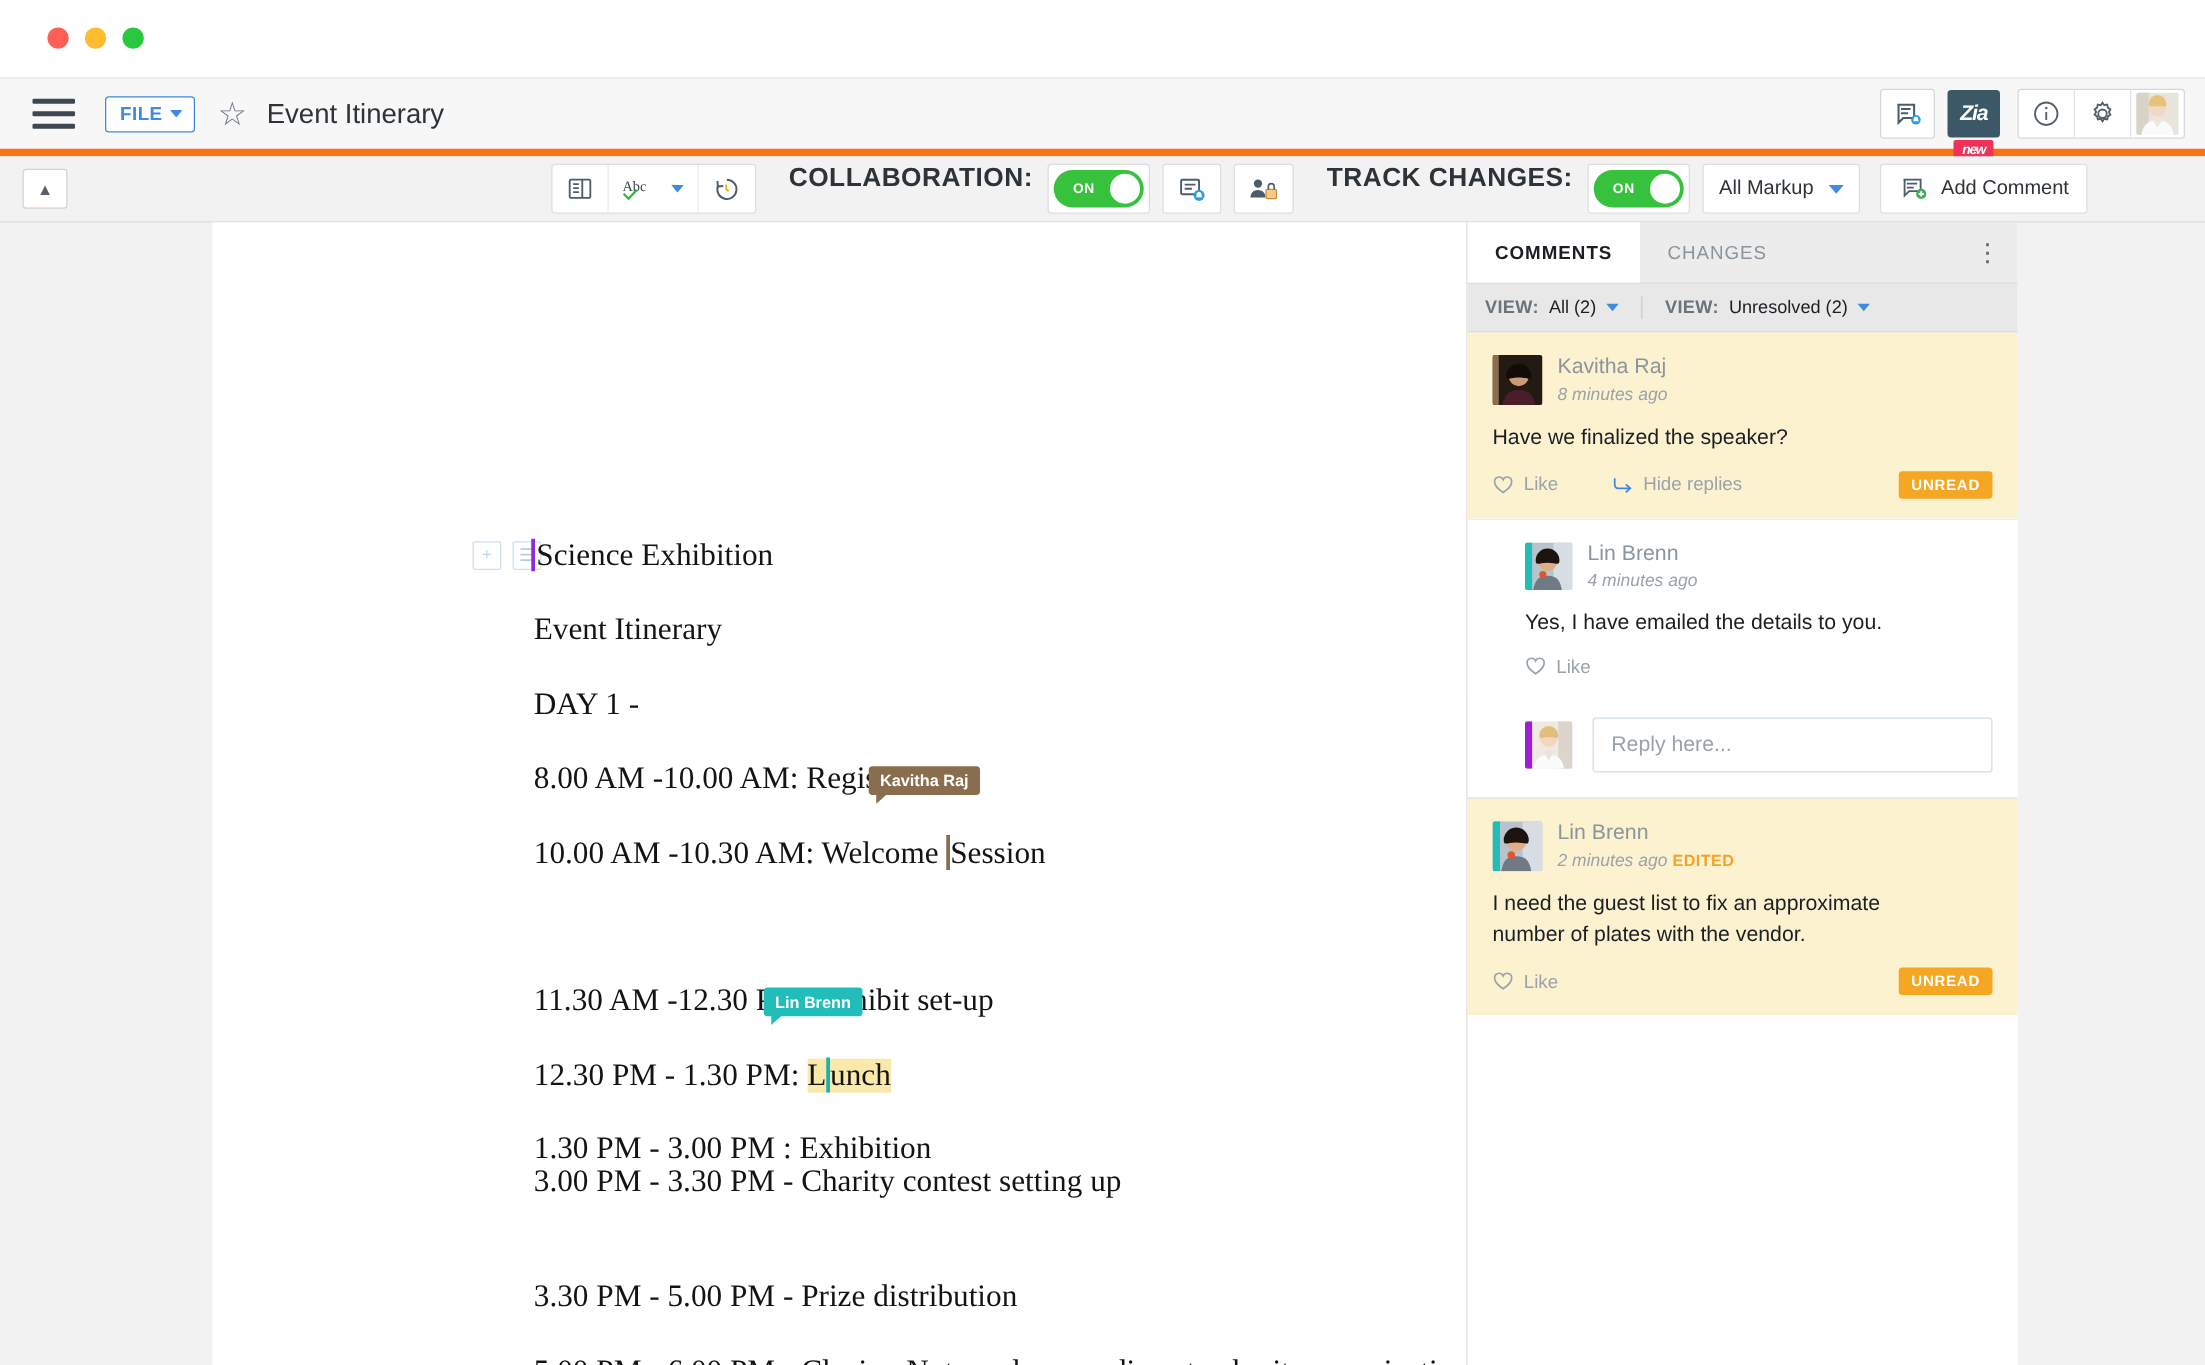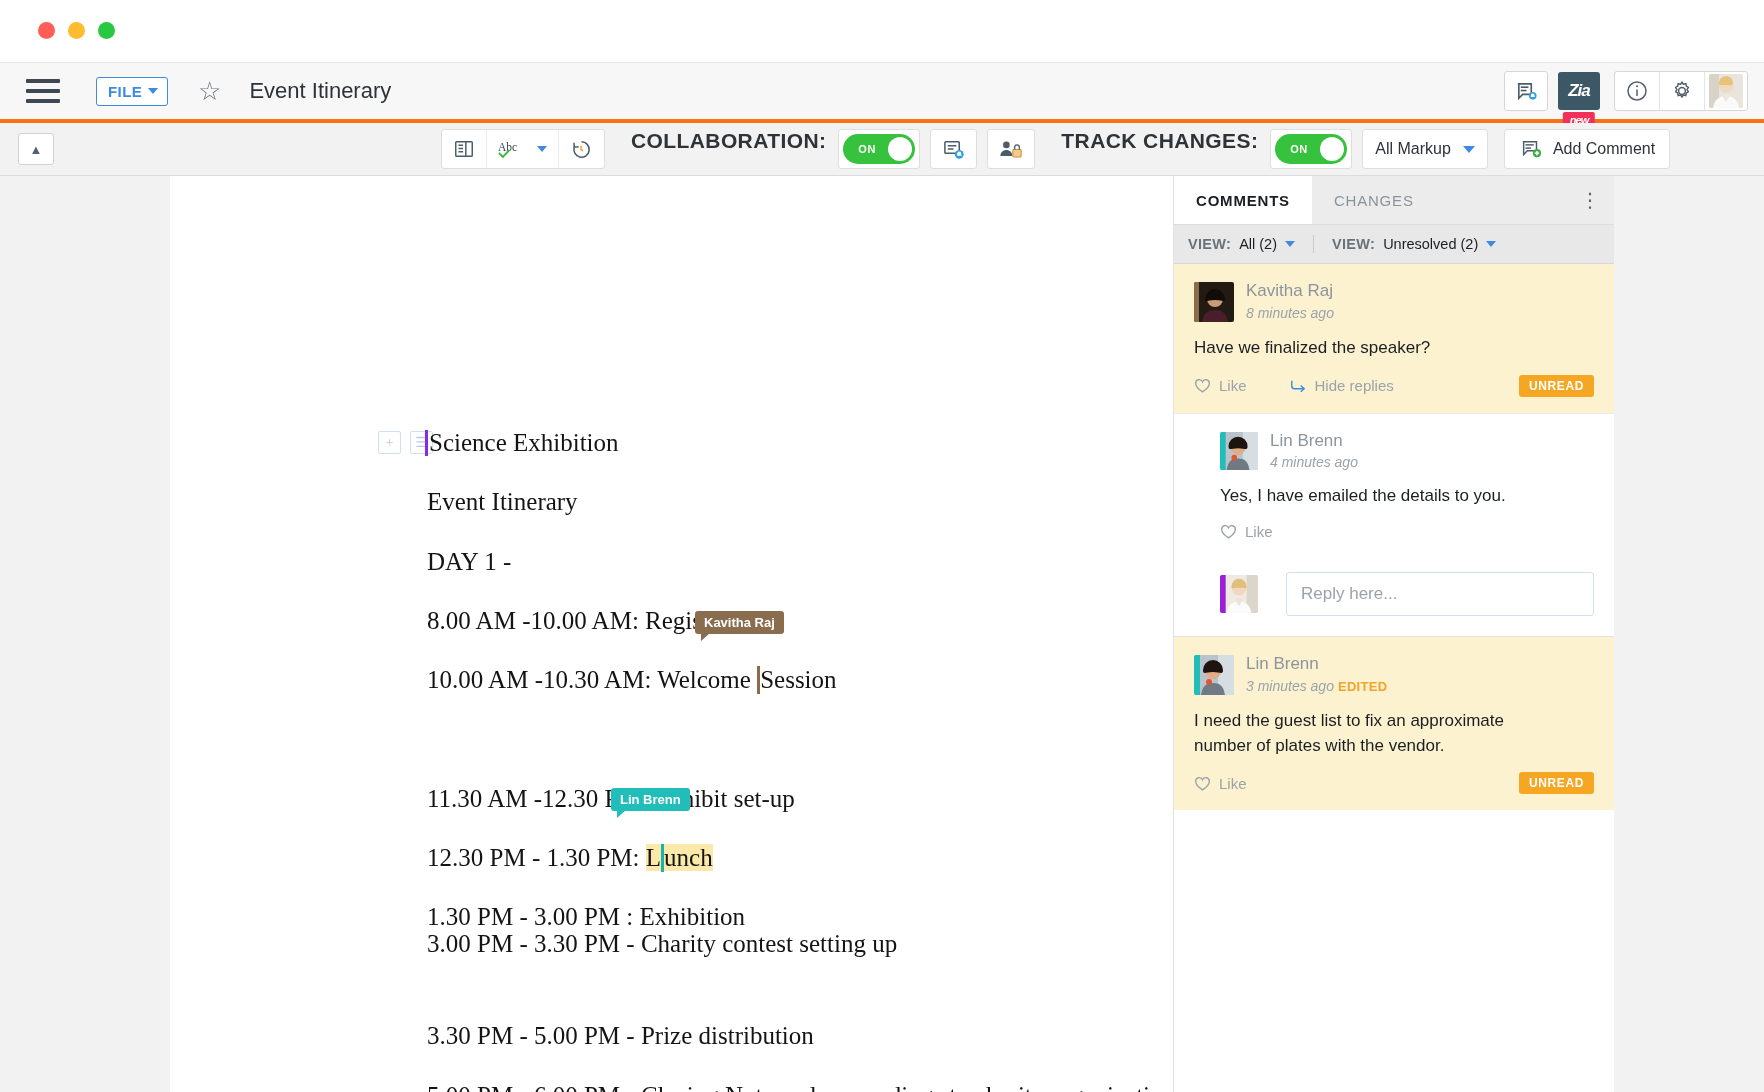--- a/index.html
+++ b/index.html
@@ -15,22 +15,22 @@
   
   .titlebar{height:62px;background:#ffffff;position:relative;}
   .traffic{position:absolute;left:38px;top:22px;display:flex;gap:13px;}
   .dot{width:17px;height:17px;border-radius:50%;}
   .dot.red{background:#ff5f57;}
   .dot.amber{background:#febc2e;}
   .dot.green{background:#28c840;}
 
   
   .header{
-    height:56px;background:#f7f7f7;border-top:1px solid #e6e6e6;border-bottom:4px solid #f97316;
-    display:flex;align-items:center;position:relative;gap:12px;
+    height:56px;background:#f7f7f7;border-top:1px solid #e6e6e6;border-bottom:6px solid #f97316;
+    display:flex;align-items:center;position:relative;
   }
   .hamburger{margin-left:26px;width:34px;height:24px;display:flex;flex-direction:column;justify-content:space-between;cursor:pointer;}
   .hamburger i{display:block;height:4px;background:#3d4852;border-radius:1px;}
   .file-btn{
     margin-left:24px;border:1px solid #3f8ae0;border-radius:3px;color:#3f8ae0;
     font-size:15px;font-weight:bold;letter-spacing:.4px;padding:5px 9px 5px 11px;
     display:flex;align-items:center;gap:6px;background:#fff;cursor:pointer;
   }
   .caret{width:0;height:0;border-left:5px solid transparent;border-right:5px solid transparent;border-top:6px solid currentColor;display:inline-block;}
   .star{margin-left:18px;font-size:26px;color:#6b7680;line-height:1;cursor:pointer;}
@@ -134,26 +134,26 @@
   .card.reply{background:#fff;border-top:1px solid #ececec;padding-left:46px;}
   .card.divider{border-top:1px solid #e2e2e2;}
   .chead{display:flex;align-items:flex-start;gap:12px;}
   .av{width:40px;height:40px;border-radius:2px;overflow:hidden;flex:none;display:block;}
   .av.sm{width:38px;height:38px;}
   .cname{font-size:17px;color:#8b959d;font-weight:normal;line-height:1.1;}
   .ctime{font-size:14px;color:#9aa3ab;font-style:italic;margin-top:4px;}
   .cedited{font-style:normal;color:#f0a52a;font-weight:bold;font-size:13px;margin-left:4px;letter-spacing:.3px;}
   .cbody{font-size:17px;color:#1b1f23;margin-top:14px;line-height:1.45;}
   .cactions{display:flex;align-items:center;margin-top:14px;gap:42px;}
-  .act{display:flex;align-items:flex-end;gap:8px;font-size:15px;color:#9aa3ab;cursor:pointer;}
+  .act{display:flex;align-items:center;gap:8px;font-size:15px;color:#9aa3ab;cursor:pointer;}
   .unread{
     margin-left:auto;background:#f5a623;color:#fff;font-size:12px;font-weight:bold;letter-spacing:.6px;
     padding:4px 10px;border-radius:3px;cursor:pointer;
   }
-  .replybox{display:flex;align-items:center;gap:28px;padding:16px 20px 20px 46px;background:#fff;}
+  .replybox{display:flex;align-items:center;gap:16px;padding:16px 20px 20px 46px;background:#fff;}
   .replyinput{
     flex:1;height:42px;border:1px solid #cfe0ee;border-radius:3px;background:#fff;
     display:flex;align-items:center;padding:0 14px;font-size:17px;color:#9aa3ab;
   }
 </style>
 </head>
 <body>
 
 <div class="app">
 
@@ -456,21 +456,21 @@
             <rect x="0" y="0" width="6" height="40" fill="#21bdb8"></rect>
             <rect x="24" y="0" width="16" height="40" fill="#d6dde3"></rect>
             <circle cx="19" cy="16" r="8" fill="#e0ad86"></circle>
             <path d="M9 15a10 10 0 0 1 20 0c0 5-2.5 2-10 2s-10 3-10-2z" fill="#1d1410"></path>
             <path d="M7 40c1.5-9 5-12 12-12s10.5 3 12 12z" fill="#6f7a84"></path>
             <circle cx="15" cy="27" r="3" fill="#e2532f"></circle>
           </svg>
           <div>
             <div class="cname">Lin Brenn</div>
             <div class="ctime">
-              <span>3 minutes ago</span><span class="cedited">EDITED</span>
+              <span>2 minutes ago</span><span class="cedited">EDITED</span>
             </div>
           </div>
         </div>
         <div class="cbody" style="max-width:350px;">I need the guest list to fix an approximate number of plates with the vendor.</div>
         <div class="cactions">
           <div class="act">
             <svg width="17" height="16" viewBox="0 0 20 18" fill="none" stroke="#9aa3ab" stroke-width="1.6">
               <path d="M10 16S2 11 2 6.2A4.2 4.2 0 0 1 10 4a4.2 4.2 0 0 1 8 2.2C18 11 10 16 10 16z"></path>
             </svg>
             <span>Like</span>

